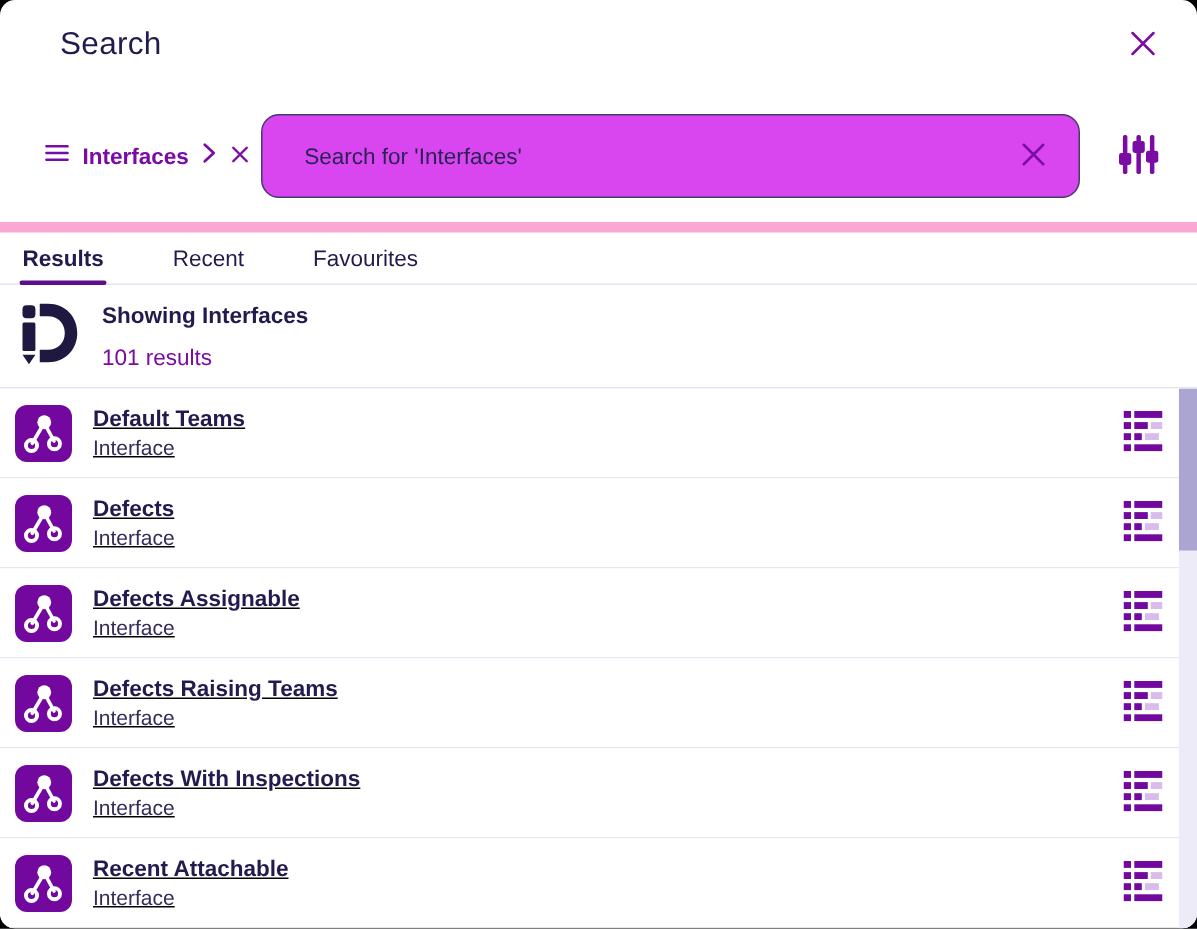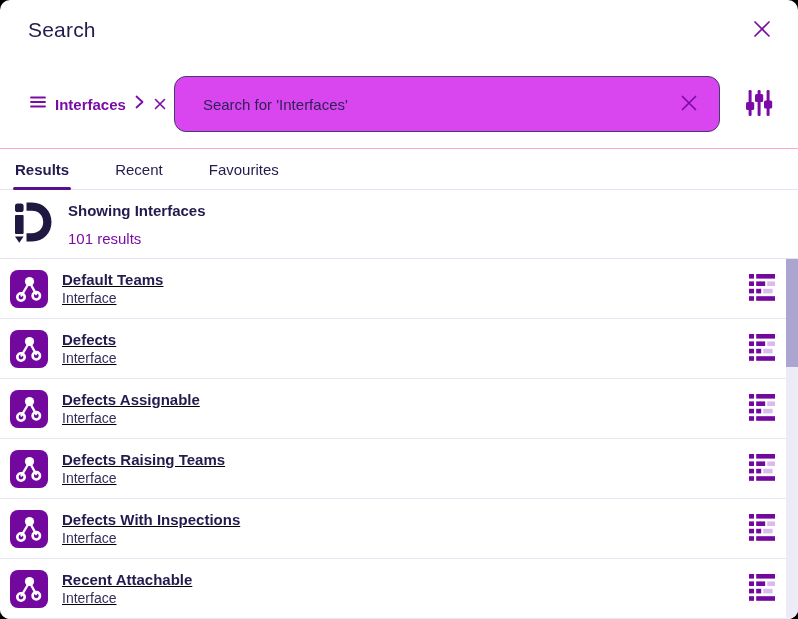--- a/index.html
+++ b/index.html
@@ -3,21 +3,21 @@
 <meta charset="utf-8">
 <style>
   * { margin: 0; padding: 0; box-sizing: border-box; }
   html, body { width: 798px; height: 619px; background: #000; overflow: hidden;
     font-family: "Liberation Sans", sans-serif; }
   .modal { position: relative; width: 798px; height: 619px; background: #fff;
     border-radius: 10px; overflow: hidden; }
 
   
   .header { height: 60px; display: flex; align-items: center;
-    justify-content: space-between; padding: 0 22px 0 28px; }
+    justify-content: space-between; padding: 0 22px 0 40px; }
   .header-title { font-size: 21px; font-weight: 500; color: #241A4D; letter-spacing: .2px; }
   .close-btn { width: 28px; height: 28px; display: flex; align-items: center;
     justify-content: center; cursor: pointer; background: none; border: none; }
 
   
   .filter-row { height: 88px; display: flex; align-items: center; padding: 0 22px 0 30px; }
   .chip { display: flex; align-items: center; gap: 9px; margin-right: 10px; cursor: pointer; }
   .chip-label { font-size: 15px; font-weight: 700; color: #7A0CA5; }
   .chip-remove { margin-right: 8px; font-size: 15px; color: #7A0CA5; font-weight: 400;
     background: none; border: none; cursor: pointer; line-height: 1; }
@@ -27,21 +27,21 @@
     font-family: "Liberation Sans", sans-serif; outline: none; }
   .search-input::placeholder { color: #2C2157; opacity: 1; }
   .search-clear { position: absolute; right: 14px; top: 50%; transform: translateY(-50%);
     width: 34px; height: 34px; display: flex; align-items: center; justify-content: center;
     background: none; border: none; cursor: pointer; }
   .sliders-btn { width: 34px; height: 34px; display: flex; align-items: center;
     justify-content: center; background: none; border: none; cursor: pointer; }
 
   
   .tabs { height: 42px; display: flex; align-items: stretch; padding: 0 13px;
-    border-top: 1px solid #f9a8d4; border-bottom: 1px solid #E6E3F2; }
+    border-top: 7px solid #f9a8d4; border-bottom: 1px solid #E6E3F2; }
   .tab { position: relative; display: flex; align-items: center; padding: 0 2px;
     margin-right: 42px; font-size: 15px; color: #241A4D; cursor: pointer; }
   .tab.active { font-weight: 700; }
   .tab.active::after { content: ""; position: absolute; left: 0; right: 0; bottom: -1px;
     height: 3px; background: #5C0F8B; border-radius: 2px; }
 
   
   .summary { height: 69px; display: flex; align-items: center; gap: 16px;
     padding: 0 24px 0 14px; border-bottom: 1px solid #E6E3F2; }
   .summary-text { display: flex; flex-direction: column; gap: 11px; }

